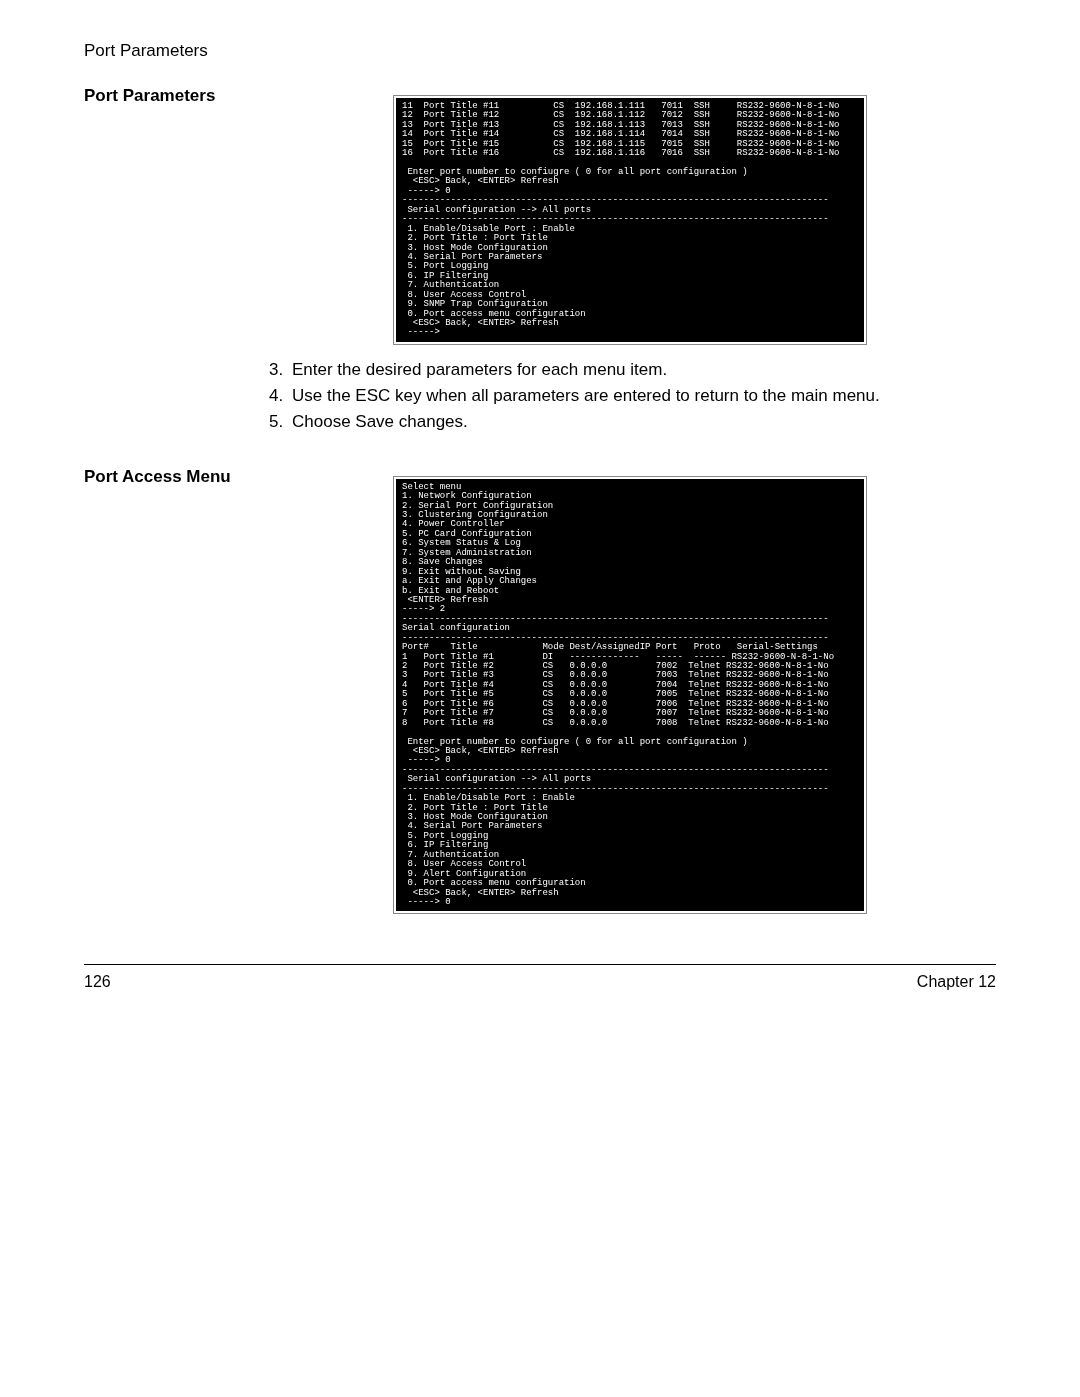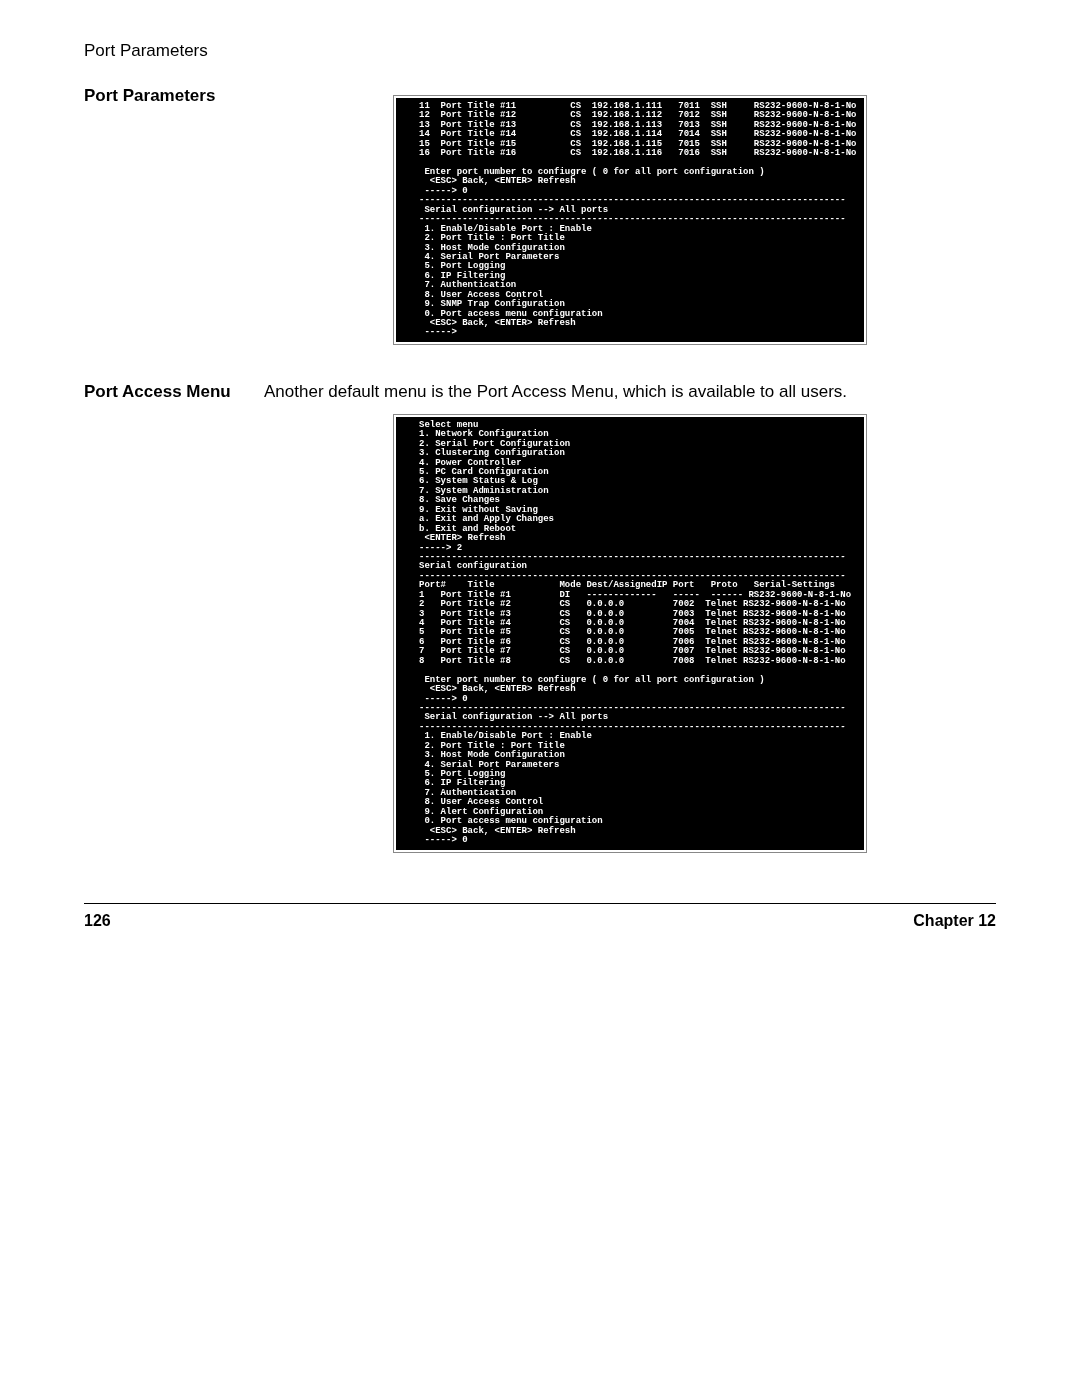--- a/index.html
+++ b/index.html
@@ -33,26 +33,25 @@
   width:468px;
   box-sizing:content-box;
 }
 .terminal{
   background:var(--term-bg);
   color:var(--term-fg);
   font-family:"Courier New",monospace;
   font-size:9px;
   line-height:1.05;
   white-space:pre;
-  padding:4px 23px;
+  padding:4px 6px;
   letter-spacing:0;
-  font-weight:bold;
 }
 .footer-rule{border:none;border-top:1px solid #000;margin:36px 0 6px 0;}
-.footer{display:flex;justify-content:space-between;font-size:16px;font-weight:bold;}
+.footer{display:flex;justify-content:space-between;font-size:16px;}
 </style>
 </head>
 <body>
 
 <div class="running-head">Port Parameters</div>
 
 <div class="two-col">
   <div class="left">
     <h2 class="section">Port Parameters</h2>
   </div>
@@ -79,31 +78,35 @@
  5. Port Logging
  6. IP Filtering
  7. Authentication
  8. User Access Control
  9. SNMP Trap Configuration
  0. Port access menu configuration
   &lt;ESC&gt; Back, &lt;ENTER&gt; Refresh
  -----&gt;</div>
     </div>
 
+    <ol class="steps" start="3">
+      <li>Enter the desired parameters for each menu item.</li>
+      <li>Use the ESC key when all parameters are entered to return to the main menu.</li>
+      <li>Choose Save changes.</li>
+    </ol>
   </div>
 </div>
 
 <div style="height:22px"></div>
 
 <div class="two-col">
   <div class="left">
     <h2 class="section">Port Access Menu</h2>
   </div>
   <div class="right">
-    <p class="note">Another default menu is the Port Access Menu, which is available to all users.</p>
 
     <div class="terminal-frame">
       <div class="terminal">Select menu
 1. Network Configuration
 2. Serial Port Configuration
 3. Clustering Configuration
 4. Power Controller
 5. PC Card Configuration
 6. System Status &amp; Log
 7. System Administration

